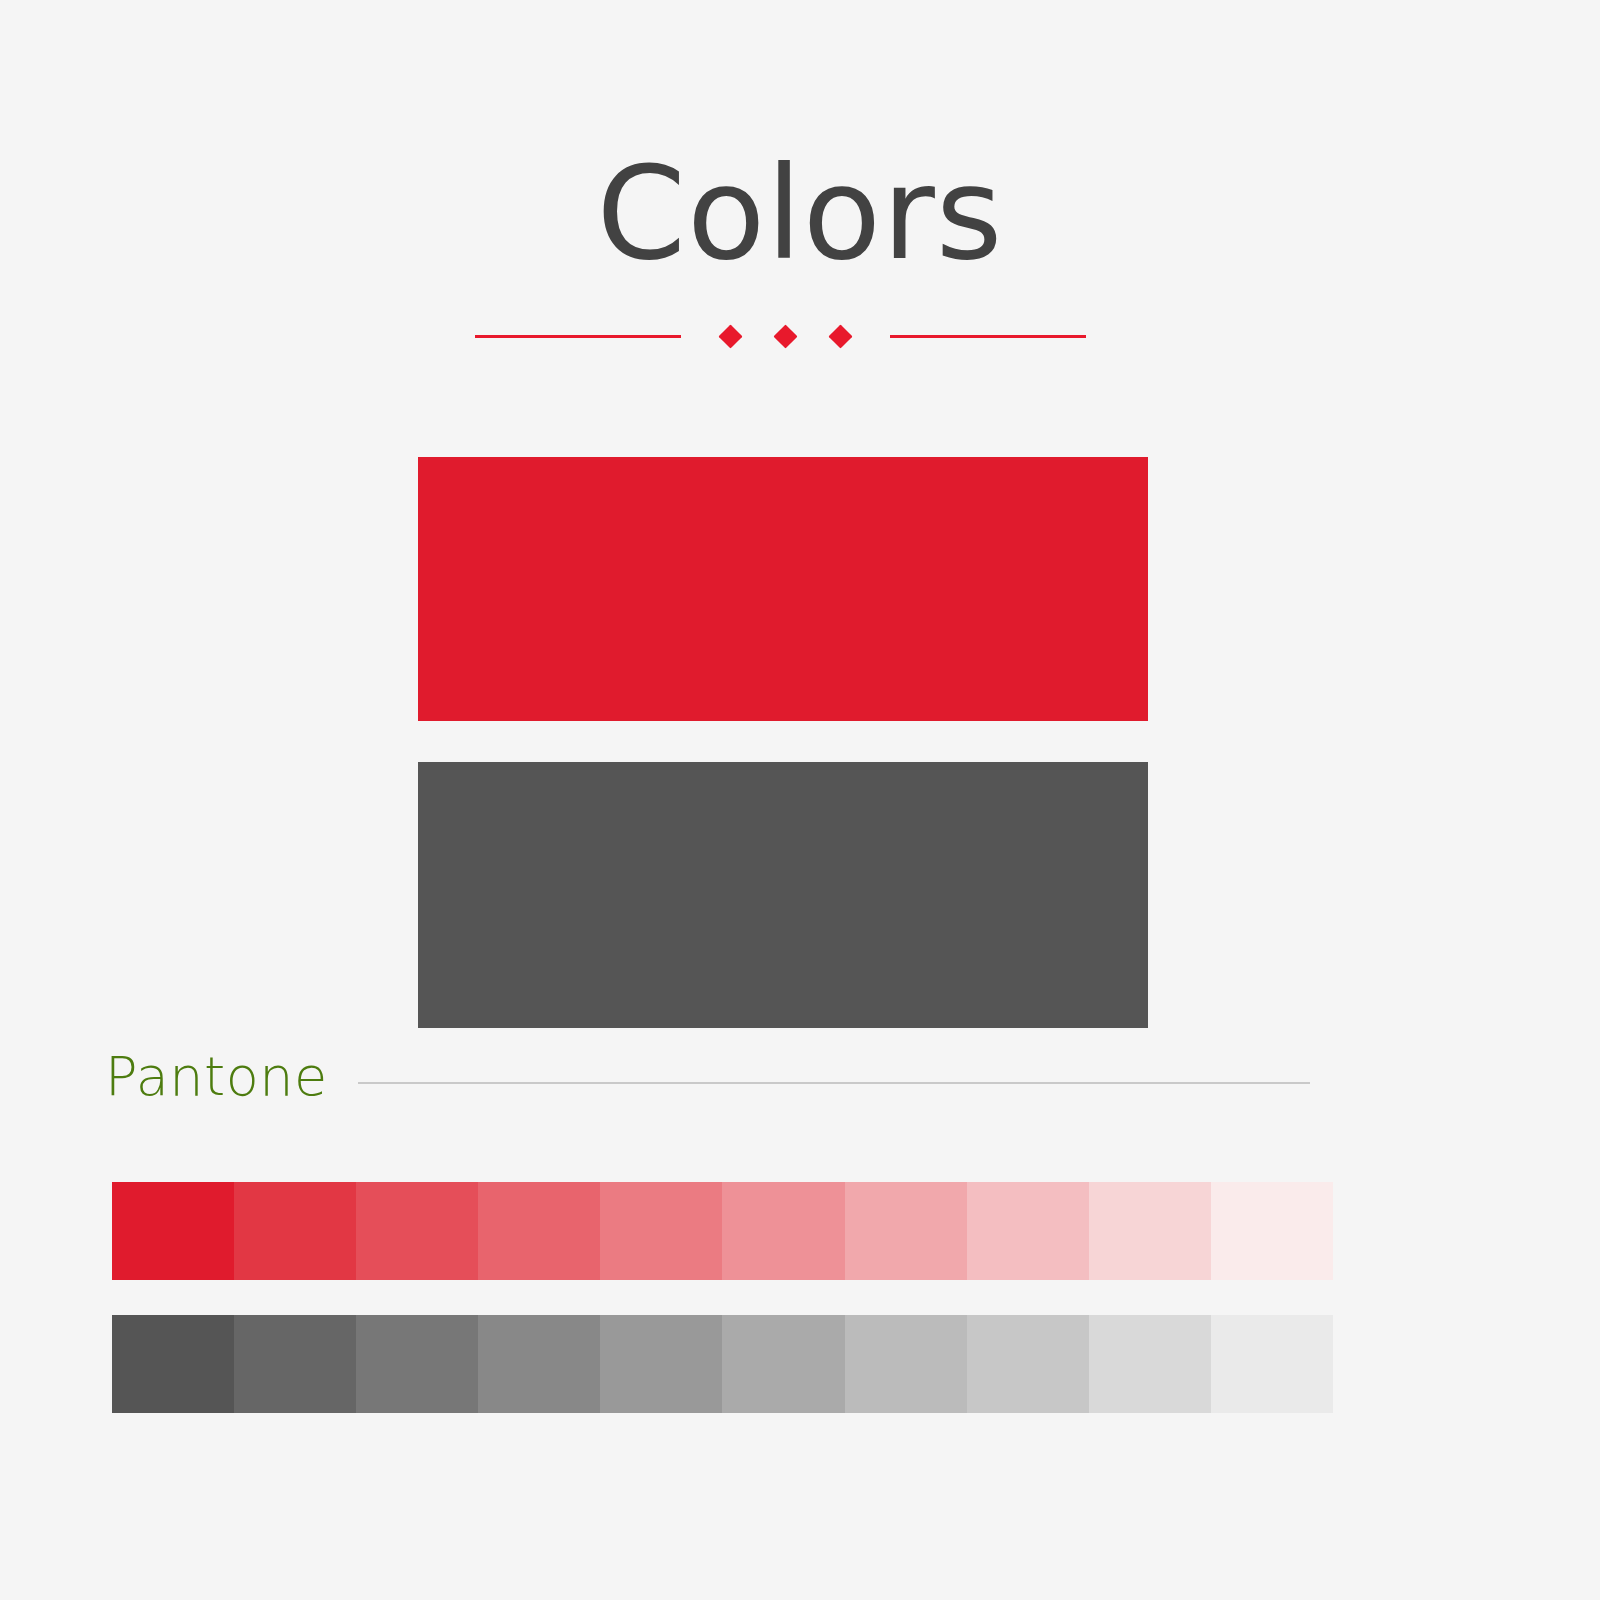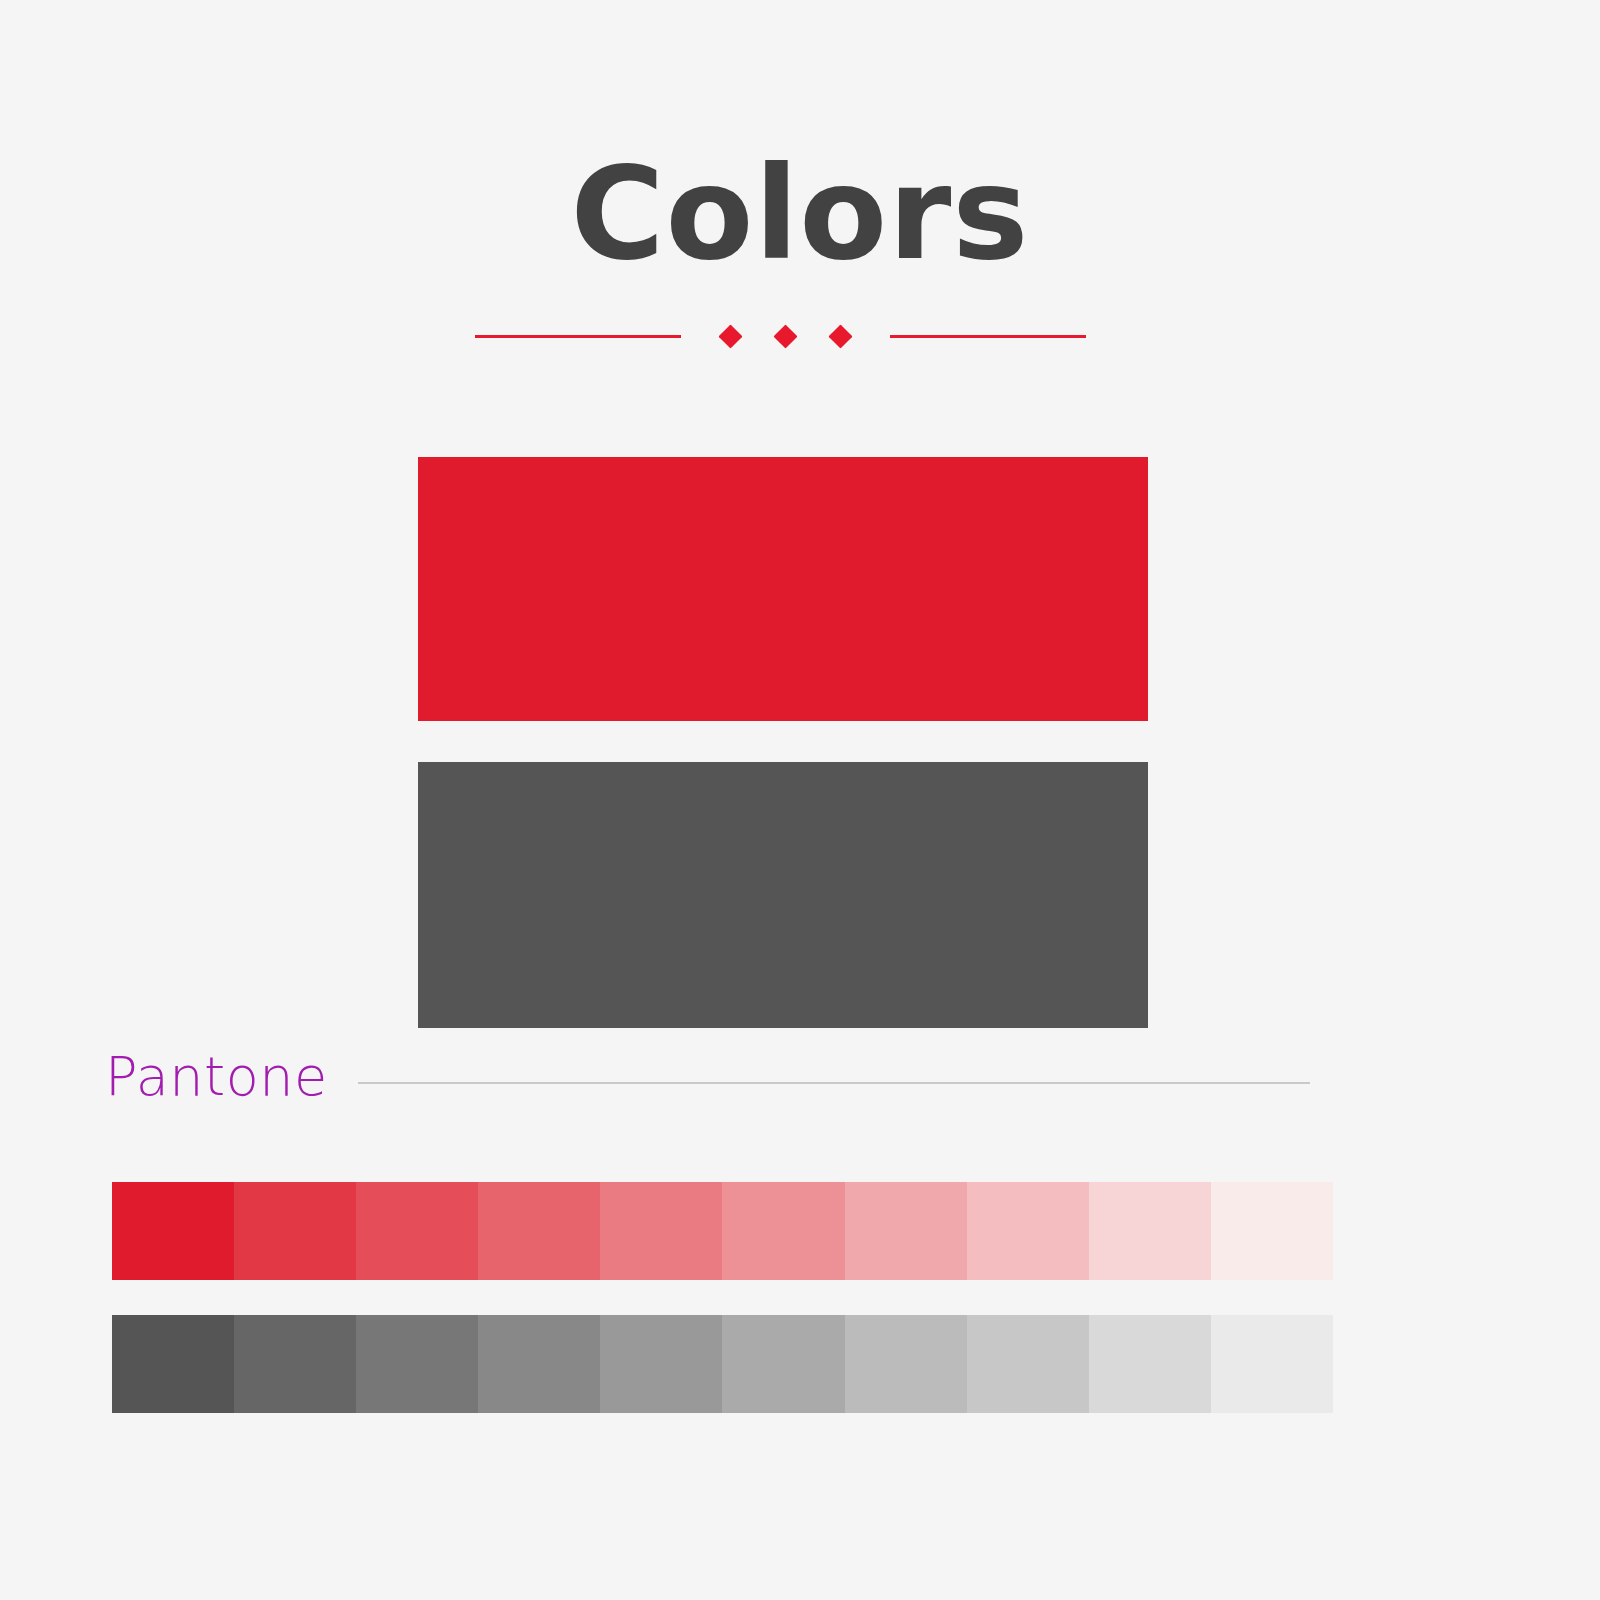--- a/index.html
+++ b/index.html
@@ -28,21 +28,21 @@
     left: 0;
     top: 150px;
     width: 1600px;
     text-align: center;
   }
 
   .page-title {
     font-family: "DejaVu Sans", "Liberation Sans", sans-serif;
     font-size: 128px;
     line-height: 1.0;
-    font-weight: 700;
+    font-weight: 400;
     letter-spacing: 1px;
     color: #424242;
     margin: 0;
     padding: 0;
     display: block;
     -webkit-font-smoothing: antialiased;
   }
 
   
   .title-ornament {
@@ -148,21 +148,21 @@
     <span class="ornament-diamond" style="background: rgb(232, 25, 44);"></span>
     <span class="ornament-diamond" style="background: rgb(232, 25, 44);"></span>
     <span class="ornament-rule right" style="background: rgb(232, 25, 44);"></span>
   </div>
 
   <div class="swatch-block swatch-primary" style="background: rgb(224, 27, 45);"></div>
 
   <div class="swatch-block swatch-secondary" style="background: rgb(85, 85, 85);"></div>
 
   <div class="pantone-header">
-    <span class="pantone-label" style="color: #a21caf;">Pantone</span>
+    <span class="pantone-label" style="color: #4d7c0f;">Pantone</span>
     <span class="pantone-rule" style="background: rgb(201, 201, 201);"></span>
   </div>
 
   <div class="ramp ramp-red">
       <div class="ramp-step" style="background: rgb(224, 27, 45);"></div>
       <div class="ramp-step" style="background: rgb(226, 55, 68);"></div>
       <div class="ramp-step" style="background: rgb(229, 78, 89);"></div>
       <div class="ramp-step" style="background: rgb(232, 100, 109);"></div>
       <div class="ramp-step" style="background: rgb(235, 123, 130);"></div>
       <div class="ramp-step" style="background: rgb(238, 145, 151);"></div>

